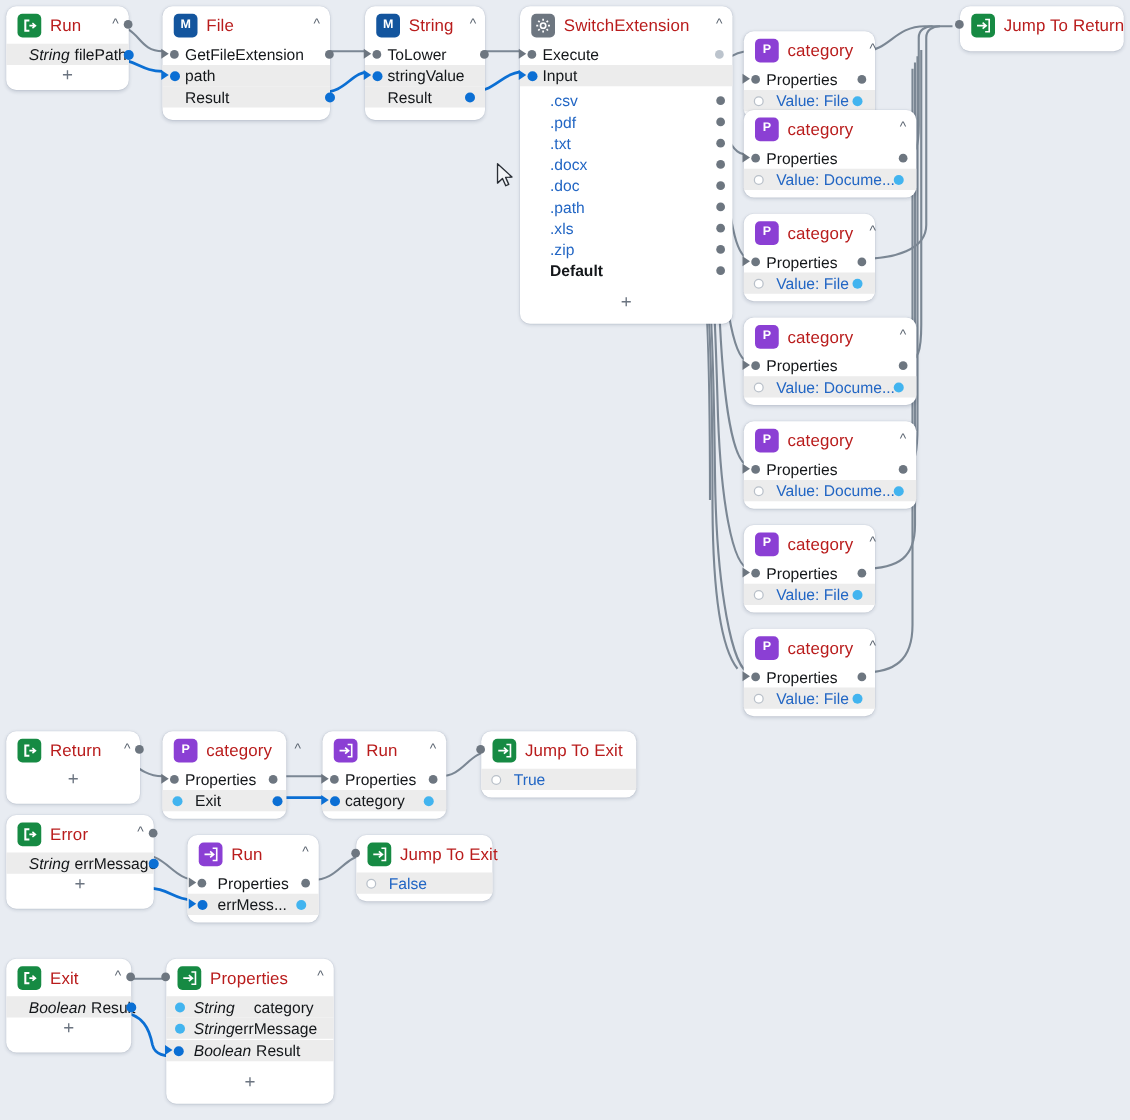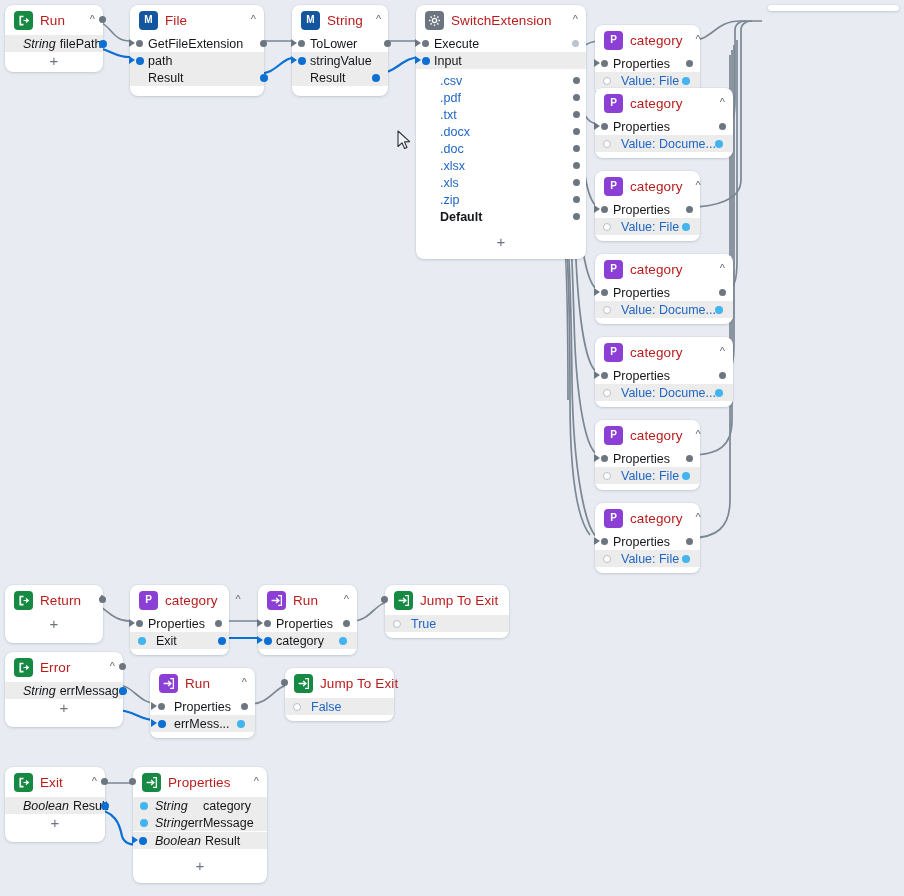--- a/index.html
+++ b/index.html
@@ -256,40 +256,50 @@
     </div>
     <div class="row case">
       <span>.docx</span>
       <span class="p out dot-grey" style="right:6px;"></span>
     </div>
     <div class="row case">
       <span>.doc</span>
       <span class="p out dot-grey" style="right:6px;"></span>
     </div>
     <div class="row case">
-      <span>.xlsx</span>
+      <span>.path</span>
       <span class="p out dot-grey" style="right:6px;"></span>
     </div>
     <div class="row case">
       <span>.xls</span>
       <span class="p out dot-grey" style="right:6px;"></span>
     </div>
     <div class="row case">
       <span>.zip</span>
       <span class="p out dot-grey" style="right:6px;"></span>
     </div>
     <div class="row case def">
       <span>Default</span>
       <span class="p out dot-grey" style="right:6px;"></span>
     </div>
     <div class="plus" style="margin-top:8px">+</div>
     <div style="height:6px"></div>
   </div>
 
   <div class="node" style="left:768px;top:5px;width:131px;">
+    <div class="nhead">
+      <span class="badge green">
+        <svg width="13" height="13" viewBox="0 0 16 16">
+            <path d="M10 2h4v12h-4" fill="none" stroke="#fff" stroke-width="1.6"></path>
+            <path d="M2 8h8M7.5 5L11 8l-3.5 3" stroke="#fff" stroke-width="1.6" fill="none"></path>
+          </svg>
+      </span>
+      <span class="ntitle">Jump To Return</span>
+      <span class="hdot dot-grey" style="left:-4px;top:11px;"></span>
+    </div>
     <div style="height:6px"></div>
   </div>
 
   <div class="node cat" style="left:595px;top:25px;width:105px;">
     <div class="nhead">
       <span class="badge purple">P</span>
       <span class="ntitle">category</span>
       <span class="chev">^</span>
     </div>
     <div class="row">
@@ -419,21 +429,21 @@
       <span class="p out dot-grey" style="right:7px;"></span>
     </div>
     <div class="row val shade">
       <span class="p in ring" style="left:8px;"></span>
       <span>Value: File</span>
       <span class="p out dot-cyan" style="right:10px;"></span>
     </div>
     <div style="height:6px"></div>
   </div>
 
-  <div class="node" style="left:5px;top:585px;width:98px;">
+  <div class="node" style="left:5px;top:585px;width:107px;">
     <div class="nhead">
       <span class="badge green">
         <svg width="13" height="13" viewBox="0 0 16 16">
             <path d="M3 2h5v2H5v8h3v2H3z" fill="#fff"></path>
             <path d="M8 8h5M11 5.5L14 8l-3 2.5" stroke="#fff" stroke-width="1.5" fill="none"></path>
           </svg>
       </span>
       <span class="ntitle">Return</span>
       <span class="chev inline">^</span>
       <span class="hdot dot-grey" style="right:-3px;top:11px;"></span>

